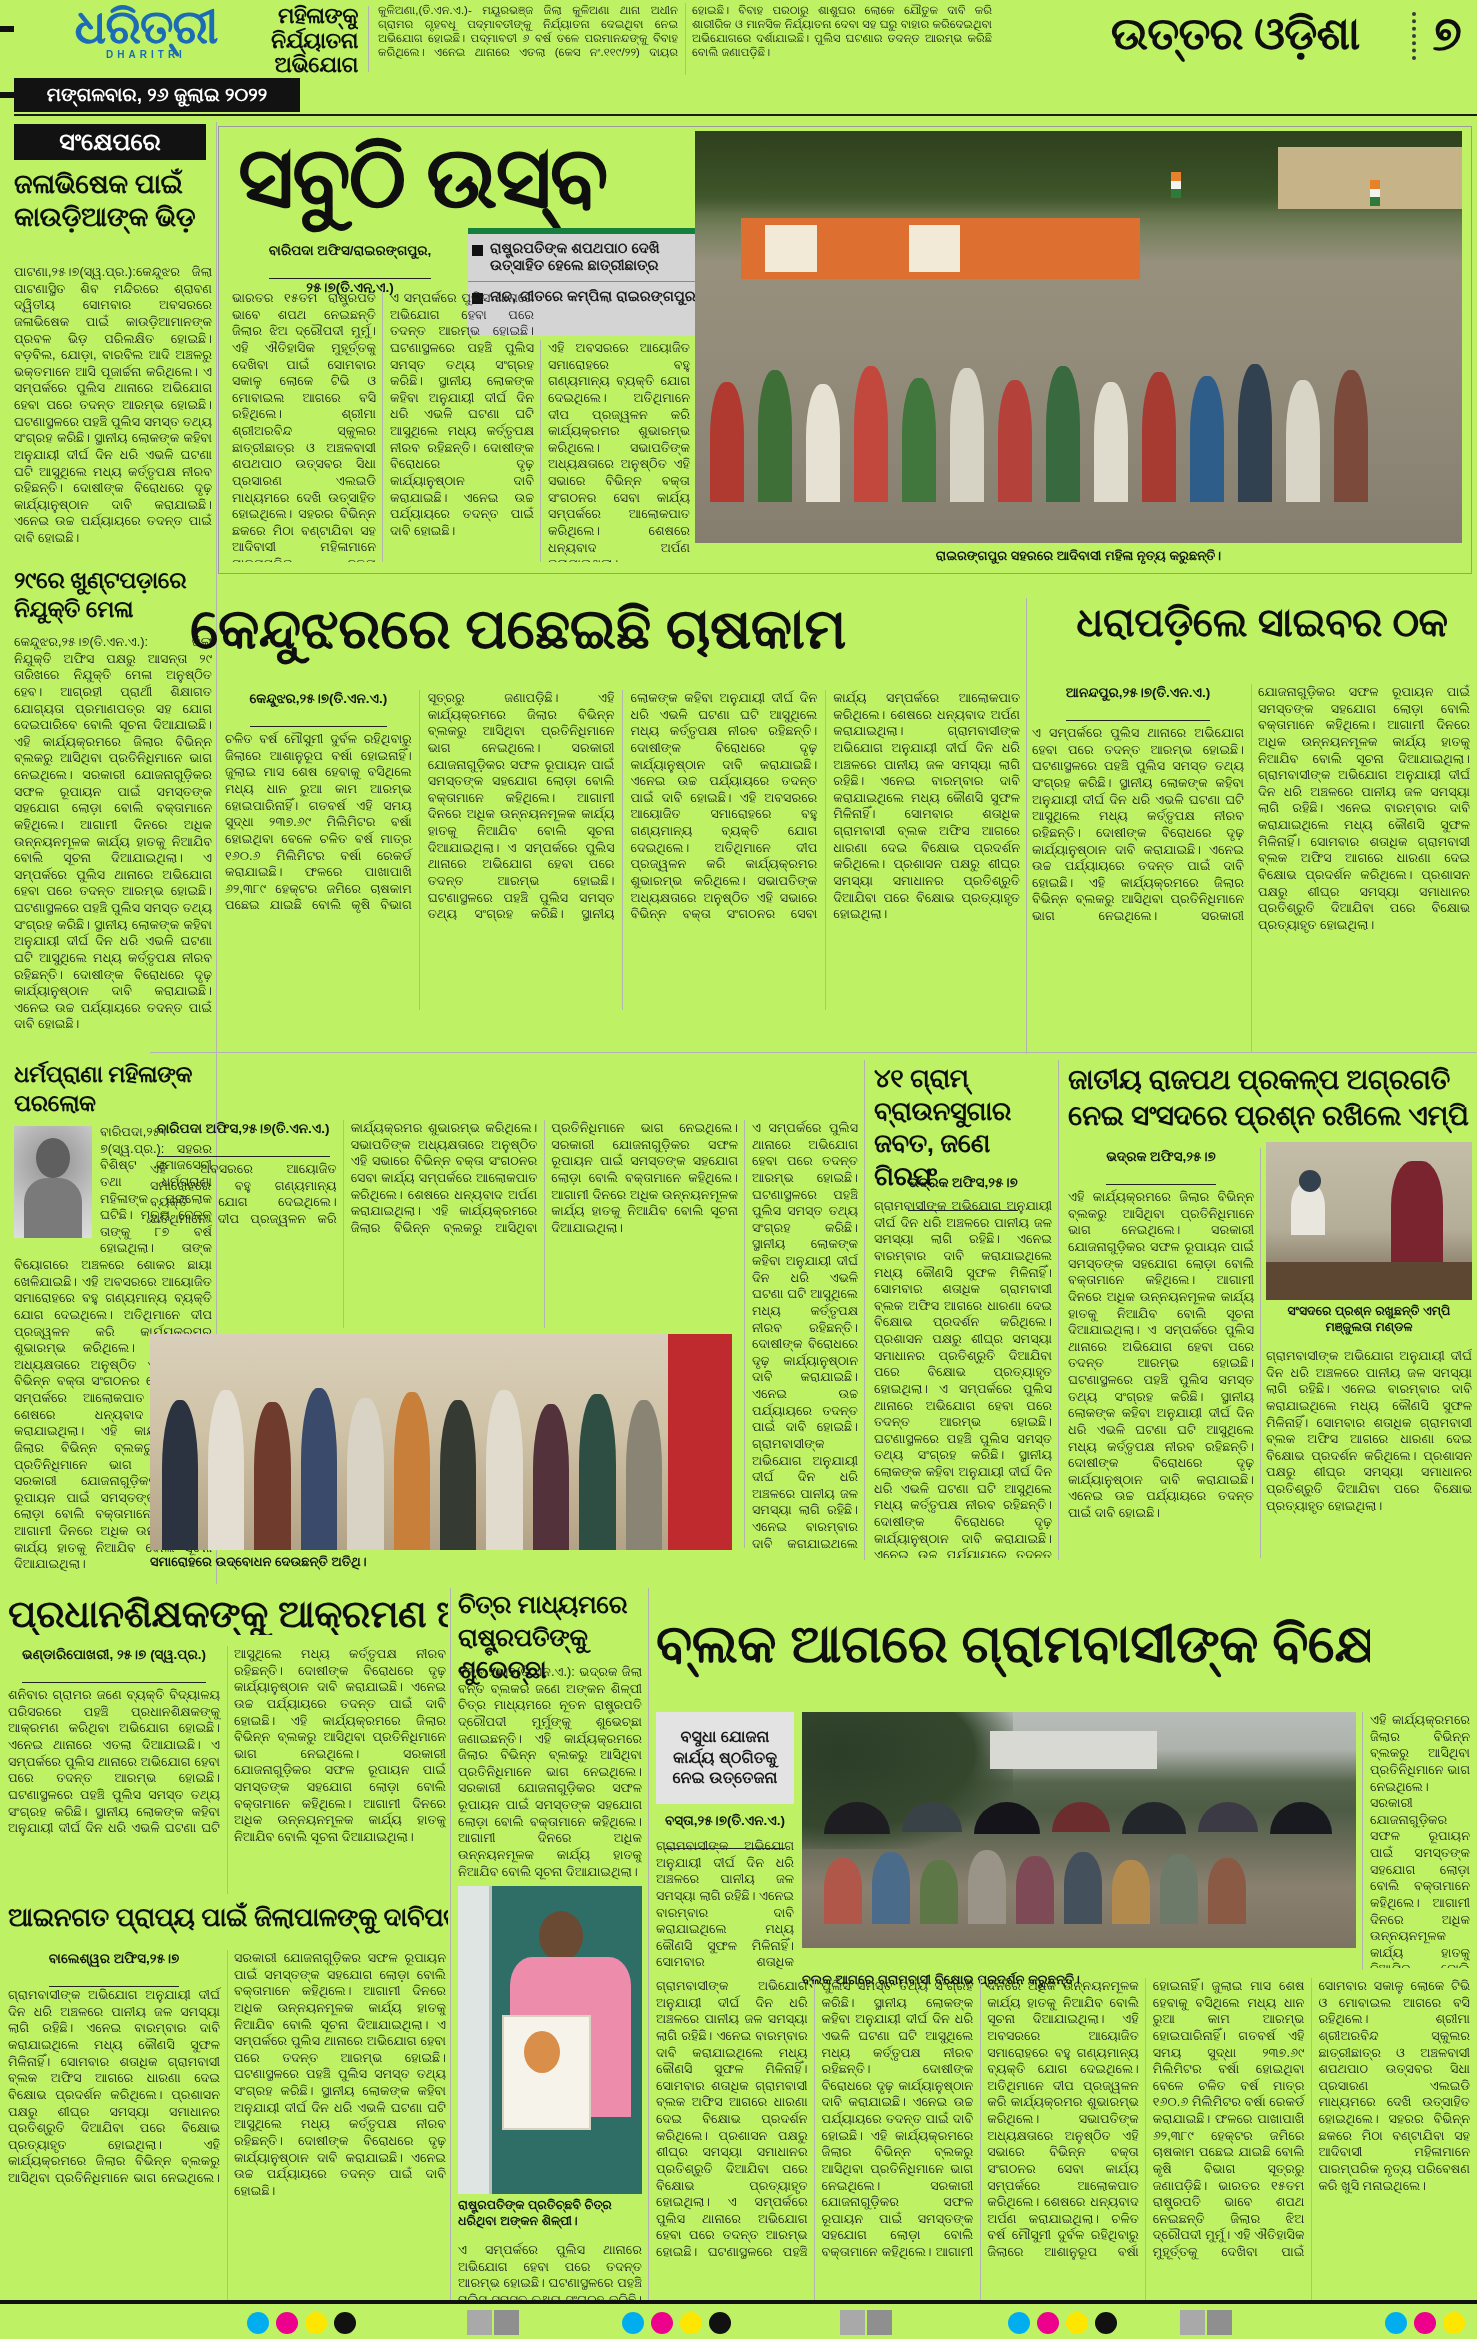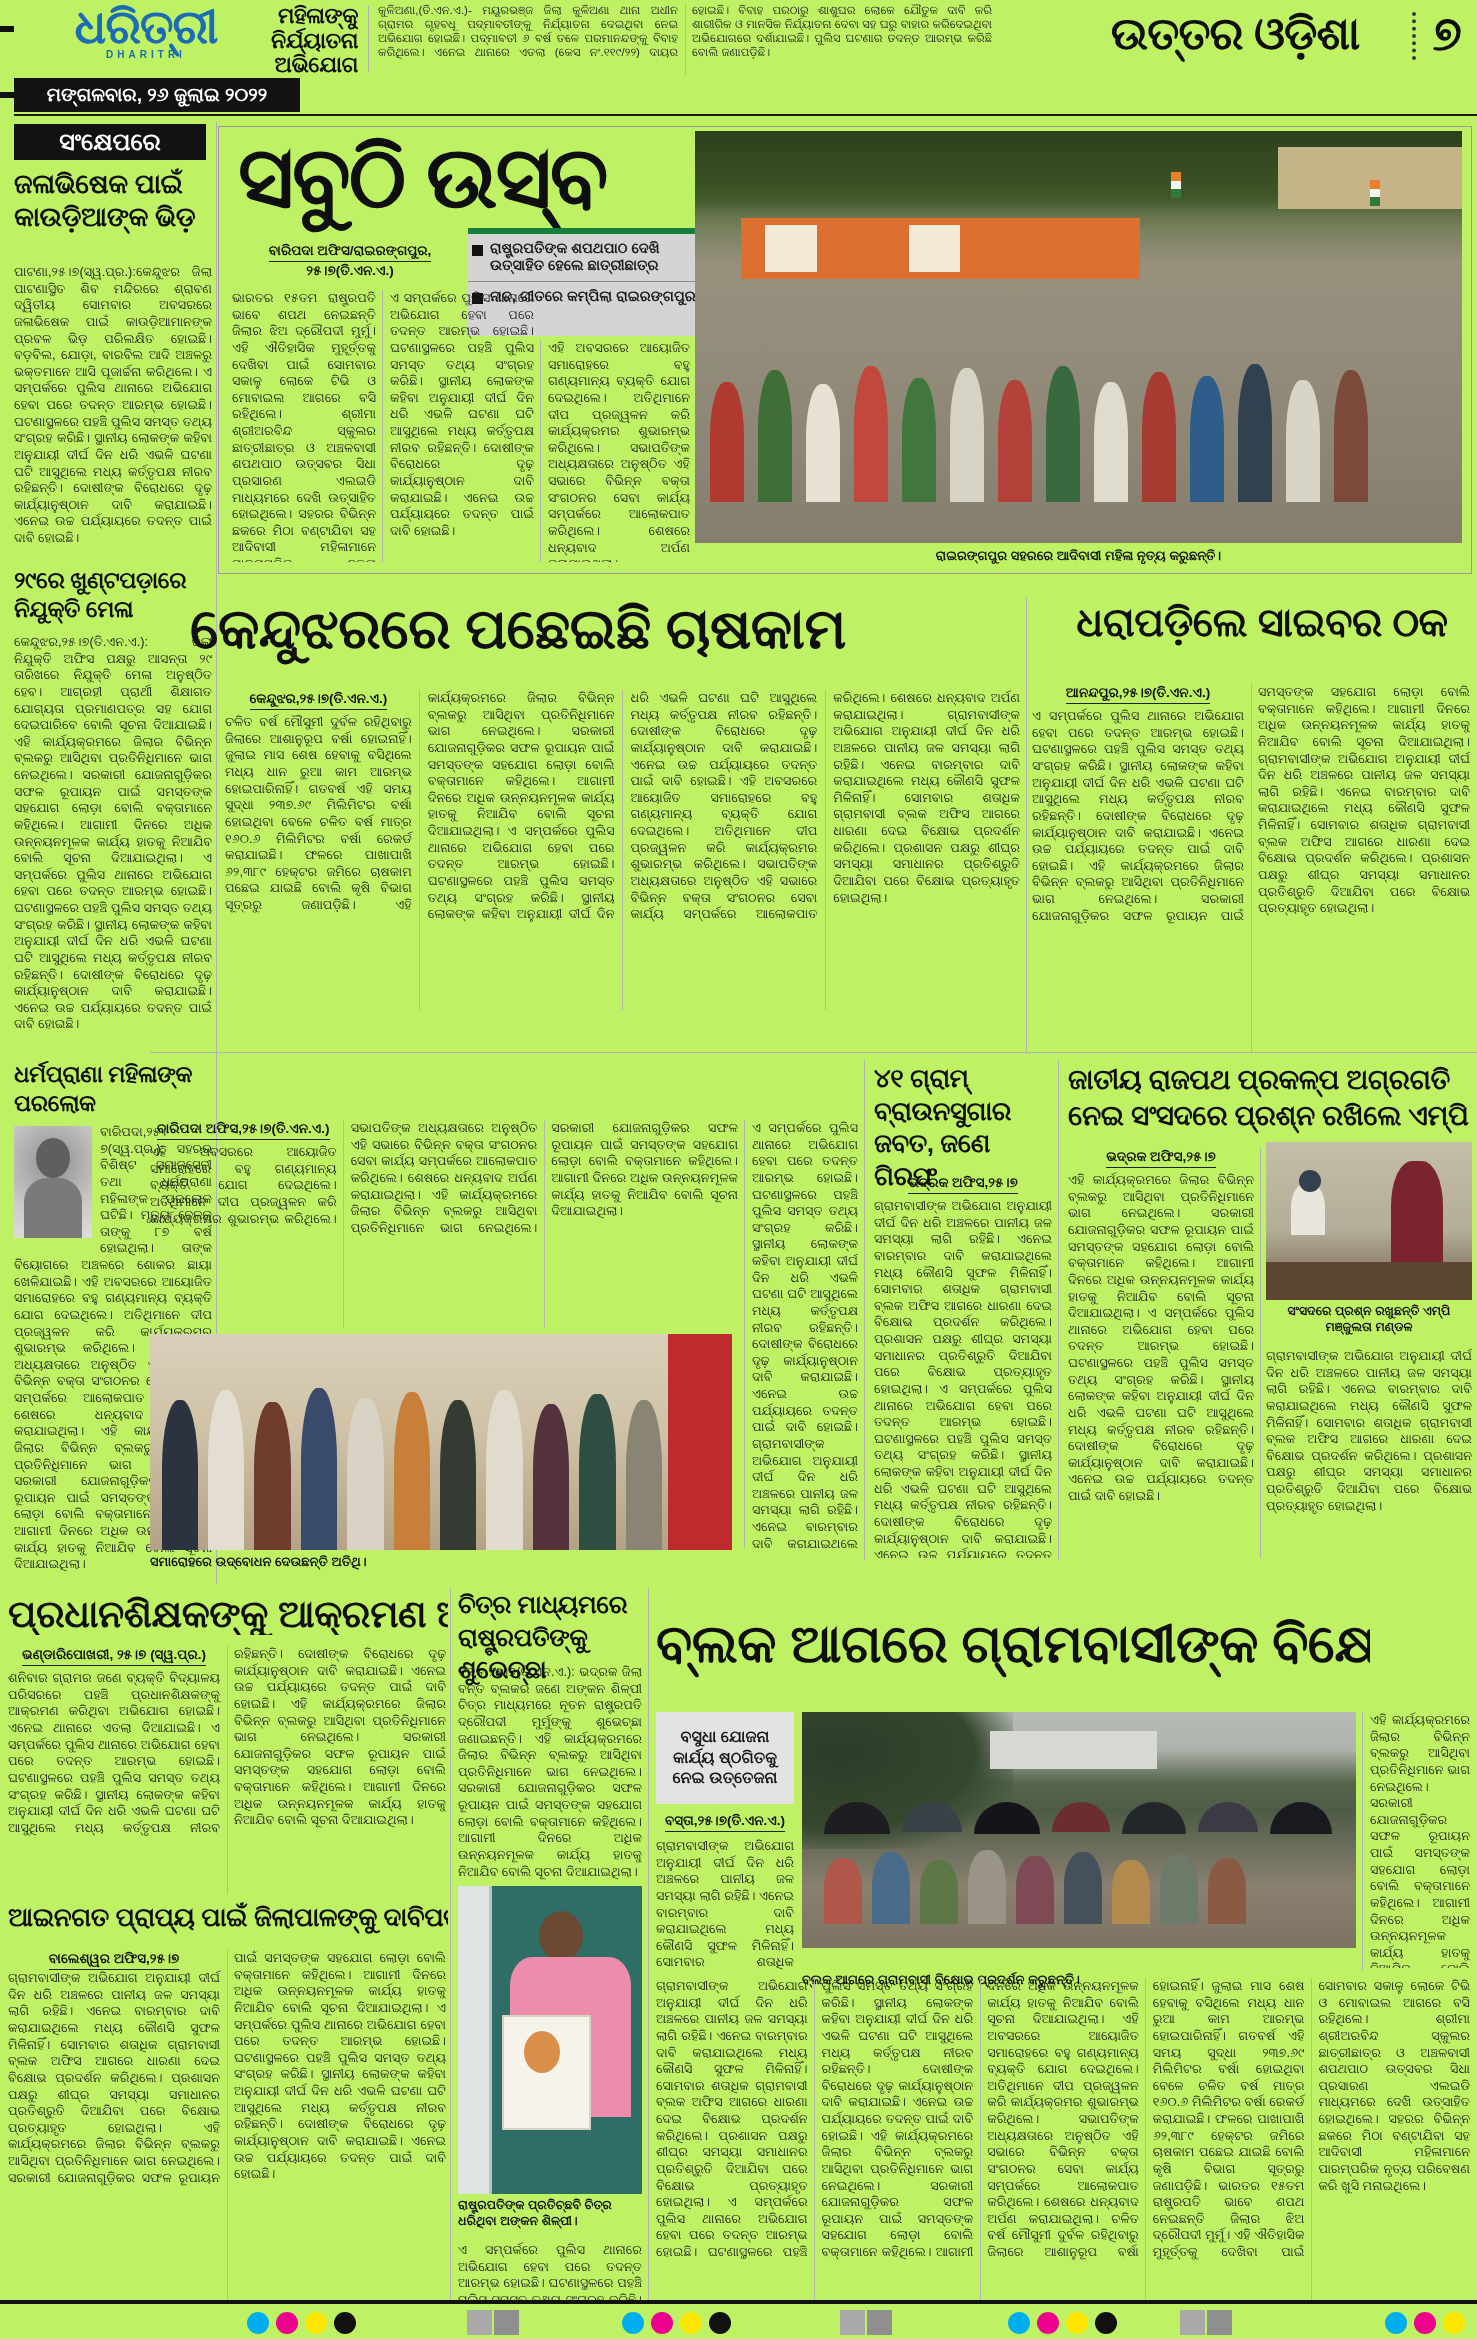--- a/index.html
+++ b/index.html
@@ -9,21 +9,21 @@
   .b{font-weight:bold;}
   .hl{font-weight:bold;color:#0f0f0f;letter-spacing:-.5px;}
   .body-txt{font-size:12.8px;line-height:1.3;text-align:justify;color:#1d1d1d;overflow:hidden;}
   .cols2{column-count:2;column-gap:14px;column-rule:1px solid #b5b5b5;}
   .cols3{column-count:3;column-gap:14px;column-rule:1px solid #b5b5b5;}
   .cols4{column-count:4;column-gap:16px;column-rule:1px solid #b5b5b5;}
   .cols5{column-count:5;column-gap:14px;column-rule:1px solid #b5b5b5;}
   .rule-v{background:#b3b3b3;width:1px;}
   .rule-h{background:#b3b3b3;height:1px;}
   .dateline{font-weight:bold;text-align:center;font-size:13.5px;line-height:1.35;color:#111;}
-  .dateline .dl-u{border-bottom:1.5px solid #222;padding-bottom:1px;display:inline-block;}
+  .dateline .dl-u{border-bottom:1.5px solid #222;padding-bottom:18px;display:inline-block;}
   .caption{font-weight:bold;font-size:13px;color:#111;overflow:hidden;white-space:nowrap;}
   .photo{overflow:hidden;}
   .bullet-row{display:flex;align-items:flex-start;padding:6px 4px;}
   .bullet-sq{width:11px;height:11px;background:#111;margin:5px 7px 0 0;flex:0 0 auto;flex-shrink:0;}
   .sil{border-radius:45% 45% 0 0;}
   .reg-dot{width:22px;height:22px;border-radius:50%;display:inline-block;margin-right:7px;}
   .reg-sq{width:25px;height:25px;display:inline-block;margin-right:2px;}
 </style>
 </head>
 <body>

